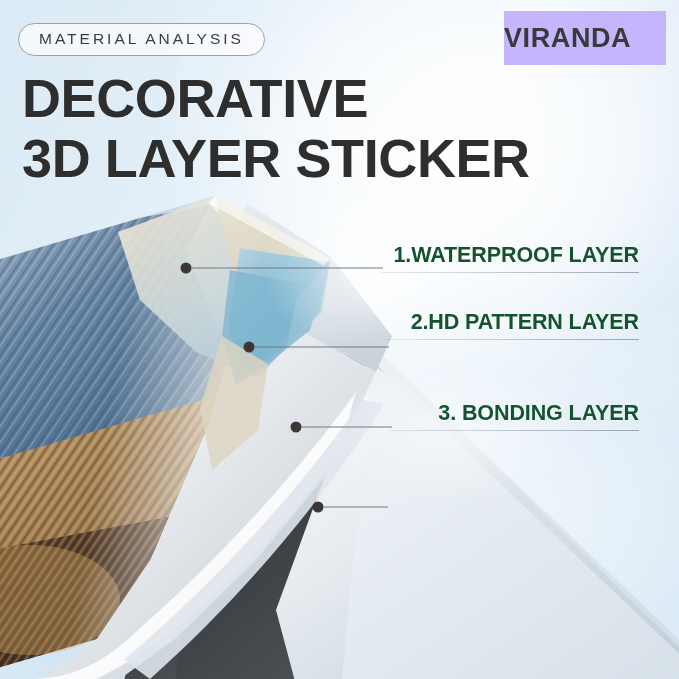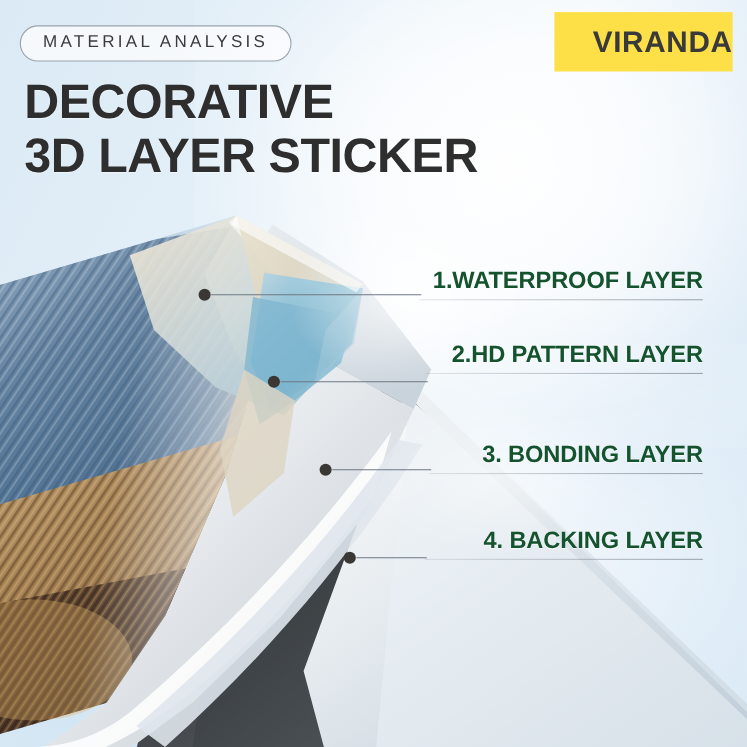--- a/index.html
+++ b/index.html
@@ -69,39 +69,39 @@
     color: #3b3b3b;
     font-weight: 400;
     white-space: nowrap;
     line-height: 1;
   }
   .headline {
     position: absolute;
     left: 22px;
     top: 68px;
     color: #2e2e2e;
-    font-size: 44px;
+    font-size: 54px;
     font-weight: 700;
     letter-spacing: -0.4px;
     line-height: 1.12;
     white-space: nowrap;
     text-shadow: 0 1px 1px rgba(255,255,255,0.55);
   }
   .headline .l2 { display: block; }
 
   .brandbox {
     position: absolute;
     left: 504px;
     top: 11px;
     width: 162px;
     height: 54px;
-    background: #fde047;
+    background: #c4b5fd;
     display: flex;
     align-items: center;
-    justify-content: flex-end;
+    justify-content: flex-start;
   }
   .brandbox .brandtext {
     font-size: 27px;
     font-weight: 700;
     color: #3a3a3a;
     letter-spacing: 0.6px;
     line-height: 1;
   }
 
   
@@ -360,18 +360,14 @@
     <span class="cline"></span>
   </div>
   <div class="callout" id="callout-2">
     <span class="ctext">2.HD PATTERN LAYER</span>
     <span class="cline"></span>
   </div>
   <div class="callout" id="callout-3">
     <span class="ctext">3. BONDING LAYER</span>
     <span class="cline"></span>
   </div>
-  <div class="callout" id="callout-4">
-    <span class="ctext">4. BACKING LAYER</span>
-    <span class="cline"></span>
-  </div>
 
 </div>
 
 </body></html>

